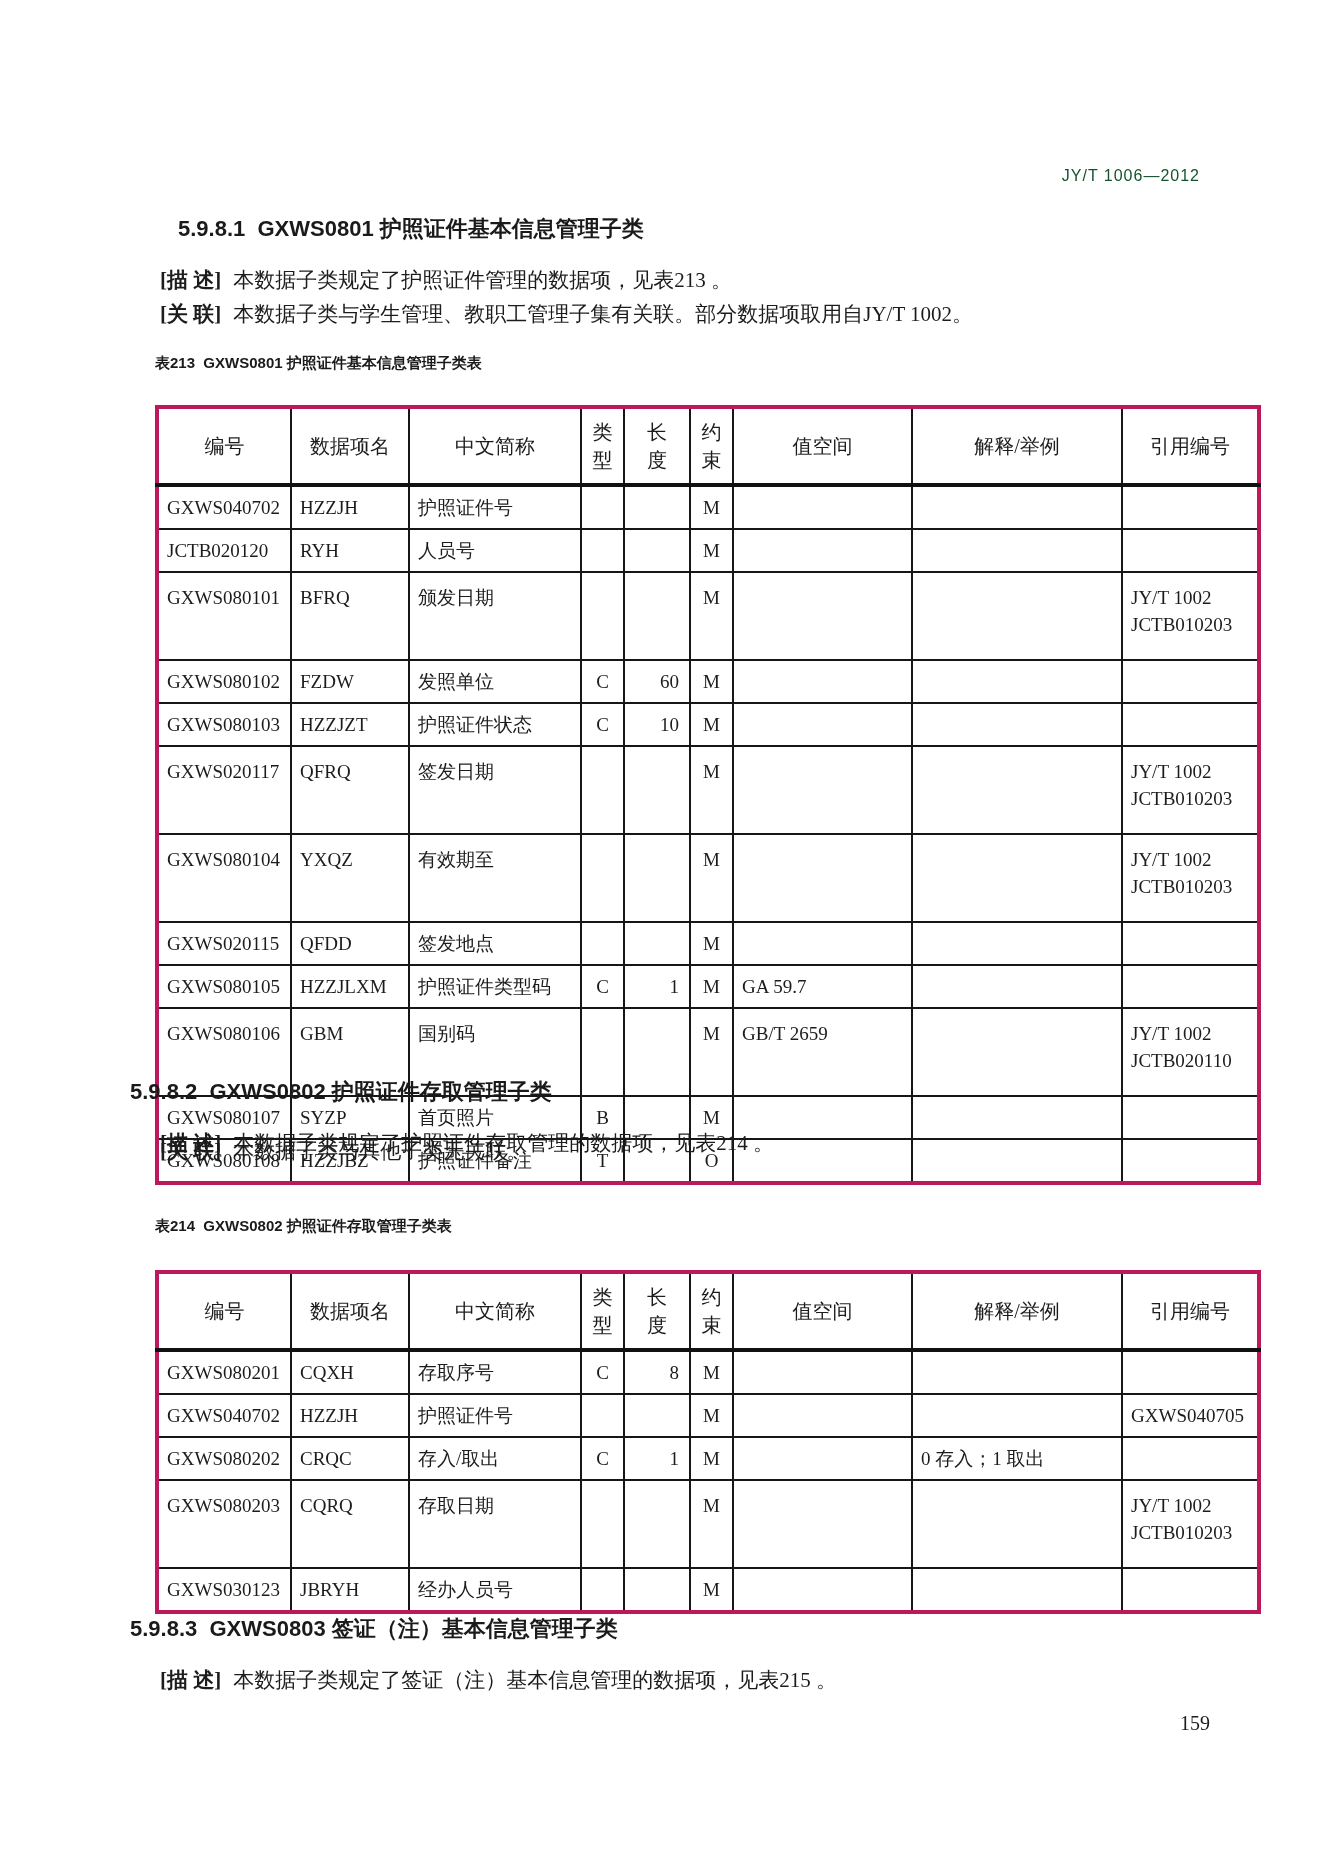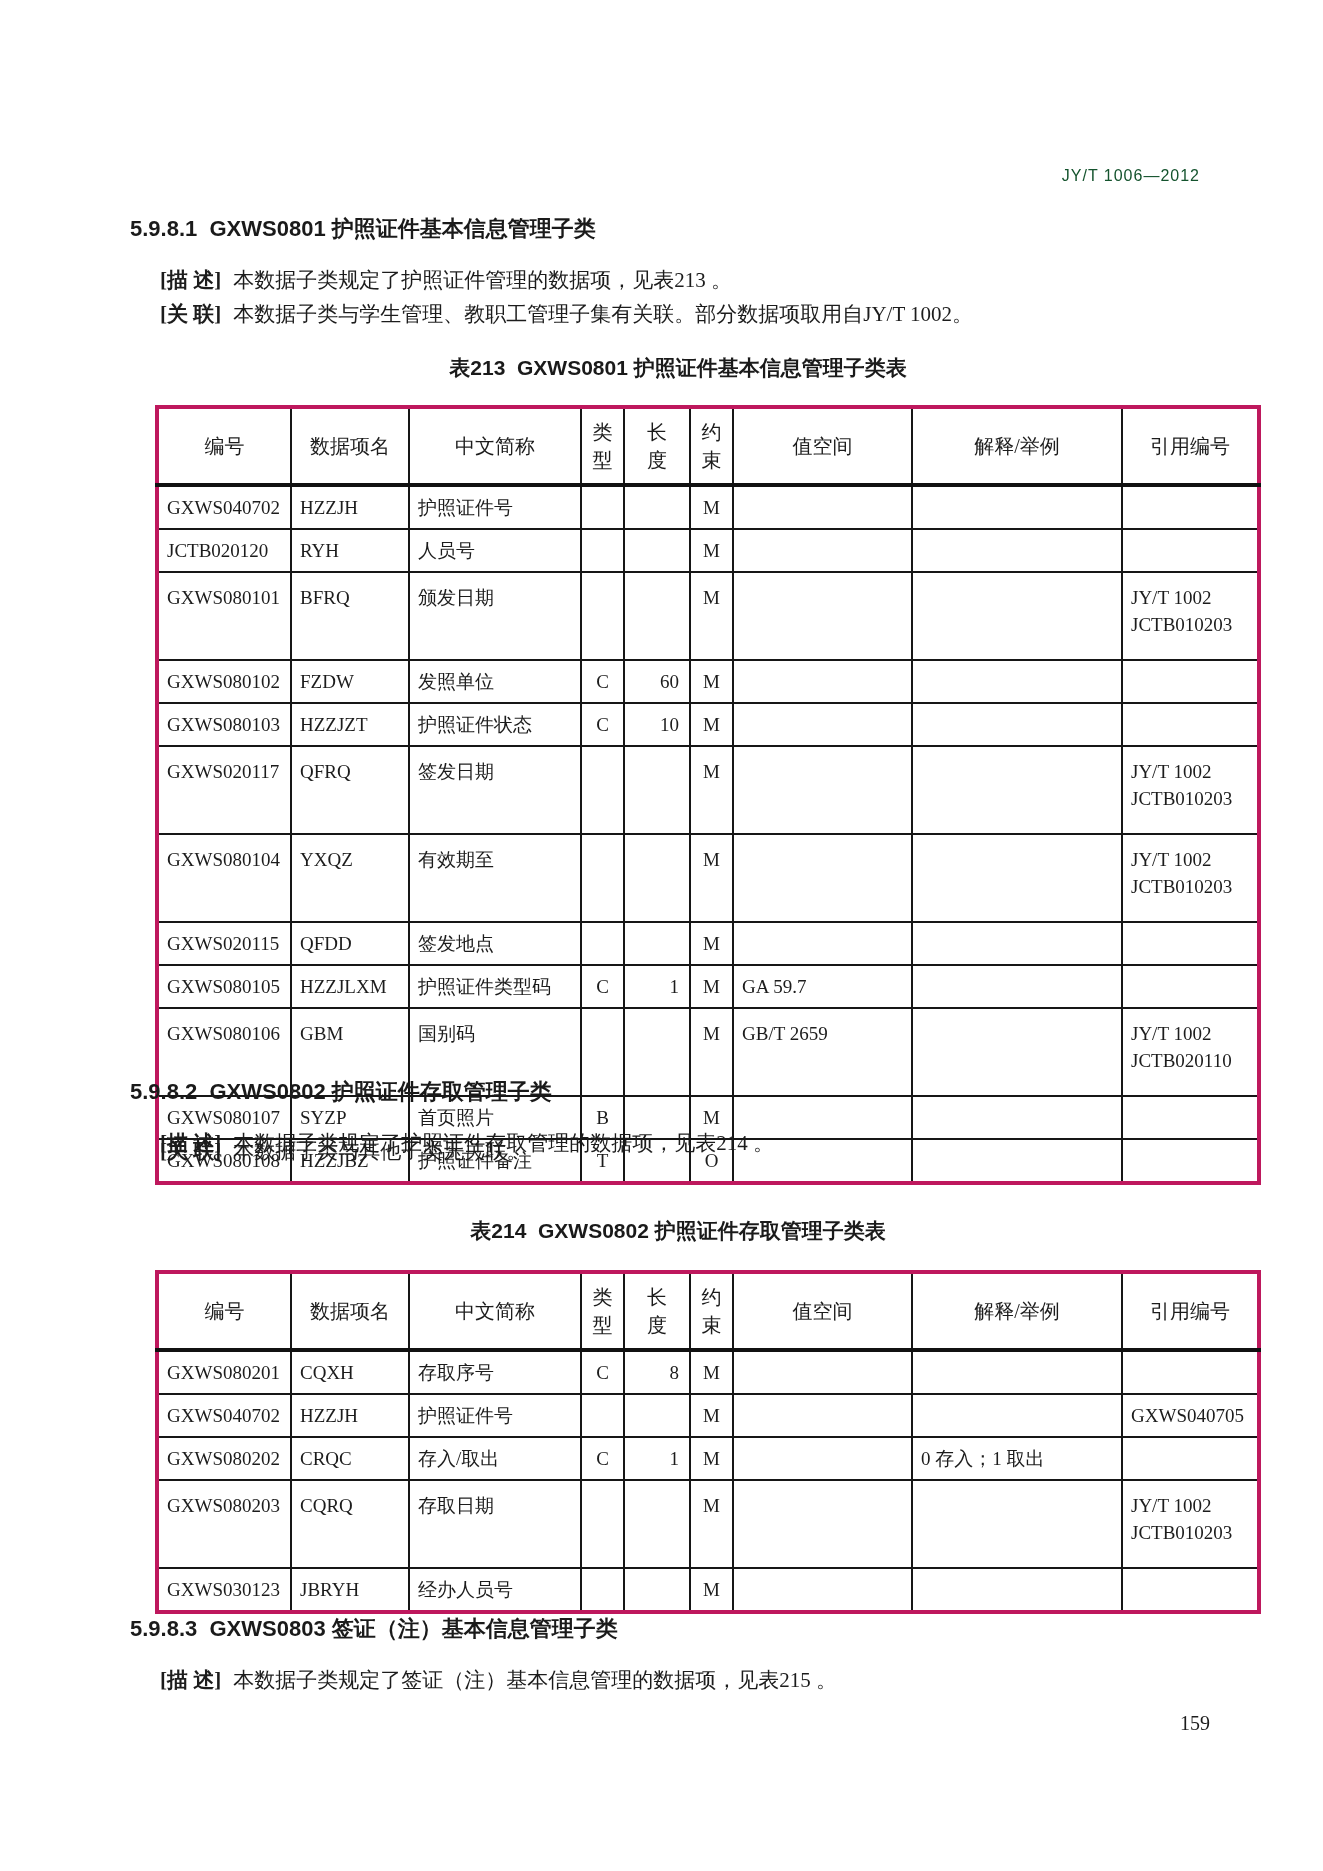--- a/index.html
+++ b/index.html
@@ -25,44 +25,44 @@
   }
   .sec-heading{
     position:absolute;
     left:130px;
     font-family:"Liberation Sans", sans-serif;
     font-weight:bold;
     font-size:22px;
     color:#1a1a1a;
     white-space:pre-wrap;
   }
-  #sec1-heading{top:214px;}
+  #sec1-heading{top:214px;margin-left:48px;}
   #sec2-heading{top:1077px;}
   #sec3-heading{top:1614px;}
   .para{
     position:absolute;
     left:160px;
     font-size:21px;
     color:#1c1c1c;
     white-space:pre-wrap;
   }
   #sec1-desc{top:266px;}
   #sec1-rel{top:300px;}
   #sec2-desc{top:1129px;}
   #sec2-rel{top:1137px;}
   #sec3-desc{top:1666px;}
   .para .label{margin-right:12px;font-weight:bold;margin-top:32px;}
   .table-caption{
     position:absolute;
     left:155px;
     width:1046px;
-    text-align:center;
+    text-align:left;
     font-family:"Liberation Sans", sans-serif;
     font-weight:bold;
-    font-size:21px;
+    font-size:15px;
     color:#1a1a1a;
     white-space:pre-wrap;
   }
   #table-213-caption{top:354px;}
   #table-214-caption{top:1217px;}
   table.data-table{
     position:absolute;
     left:155px;
     width:1046px;
     border-collapse:collapse;

